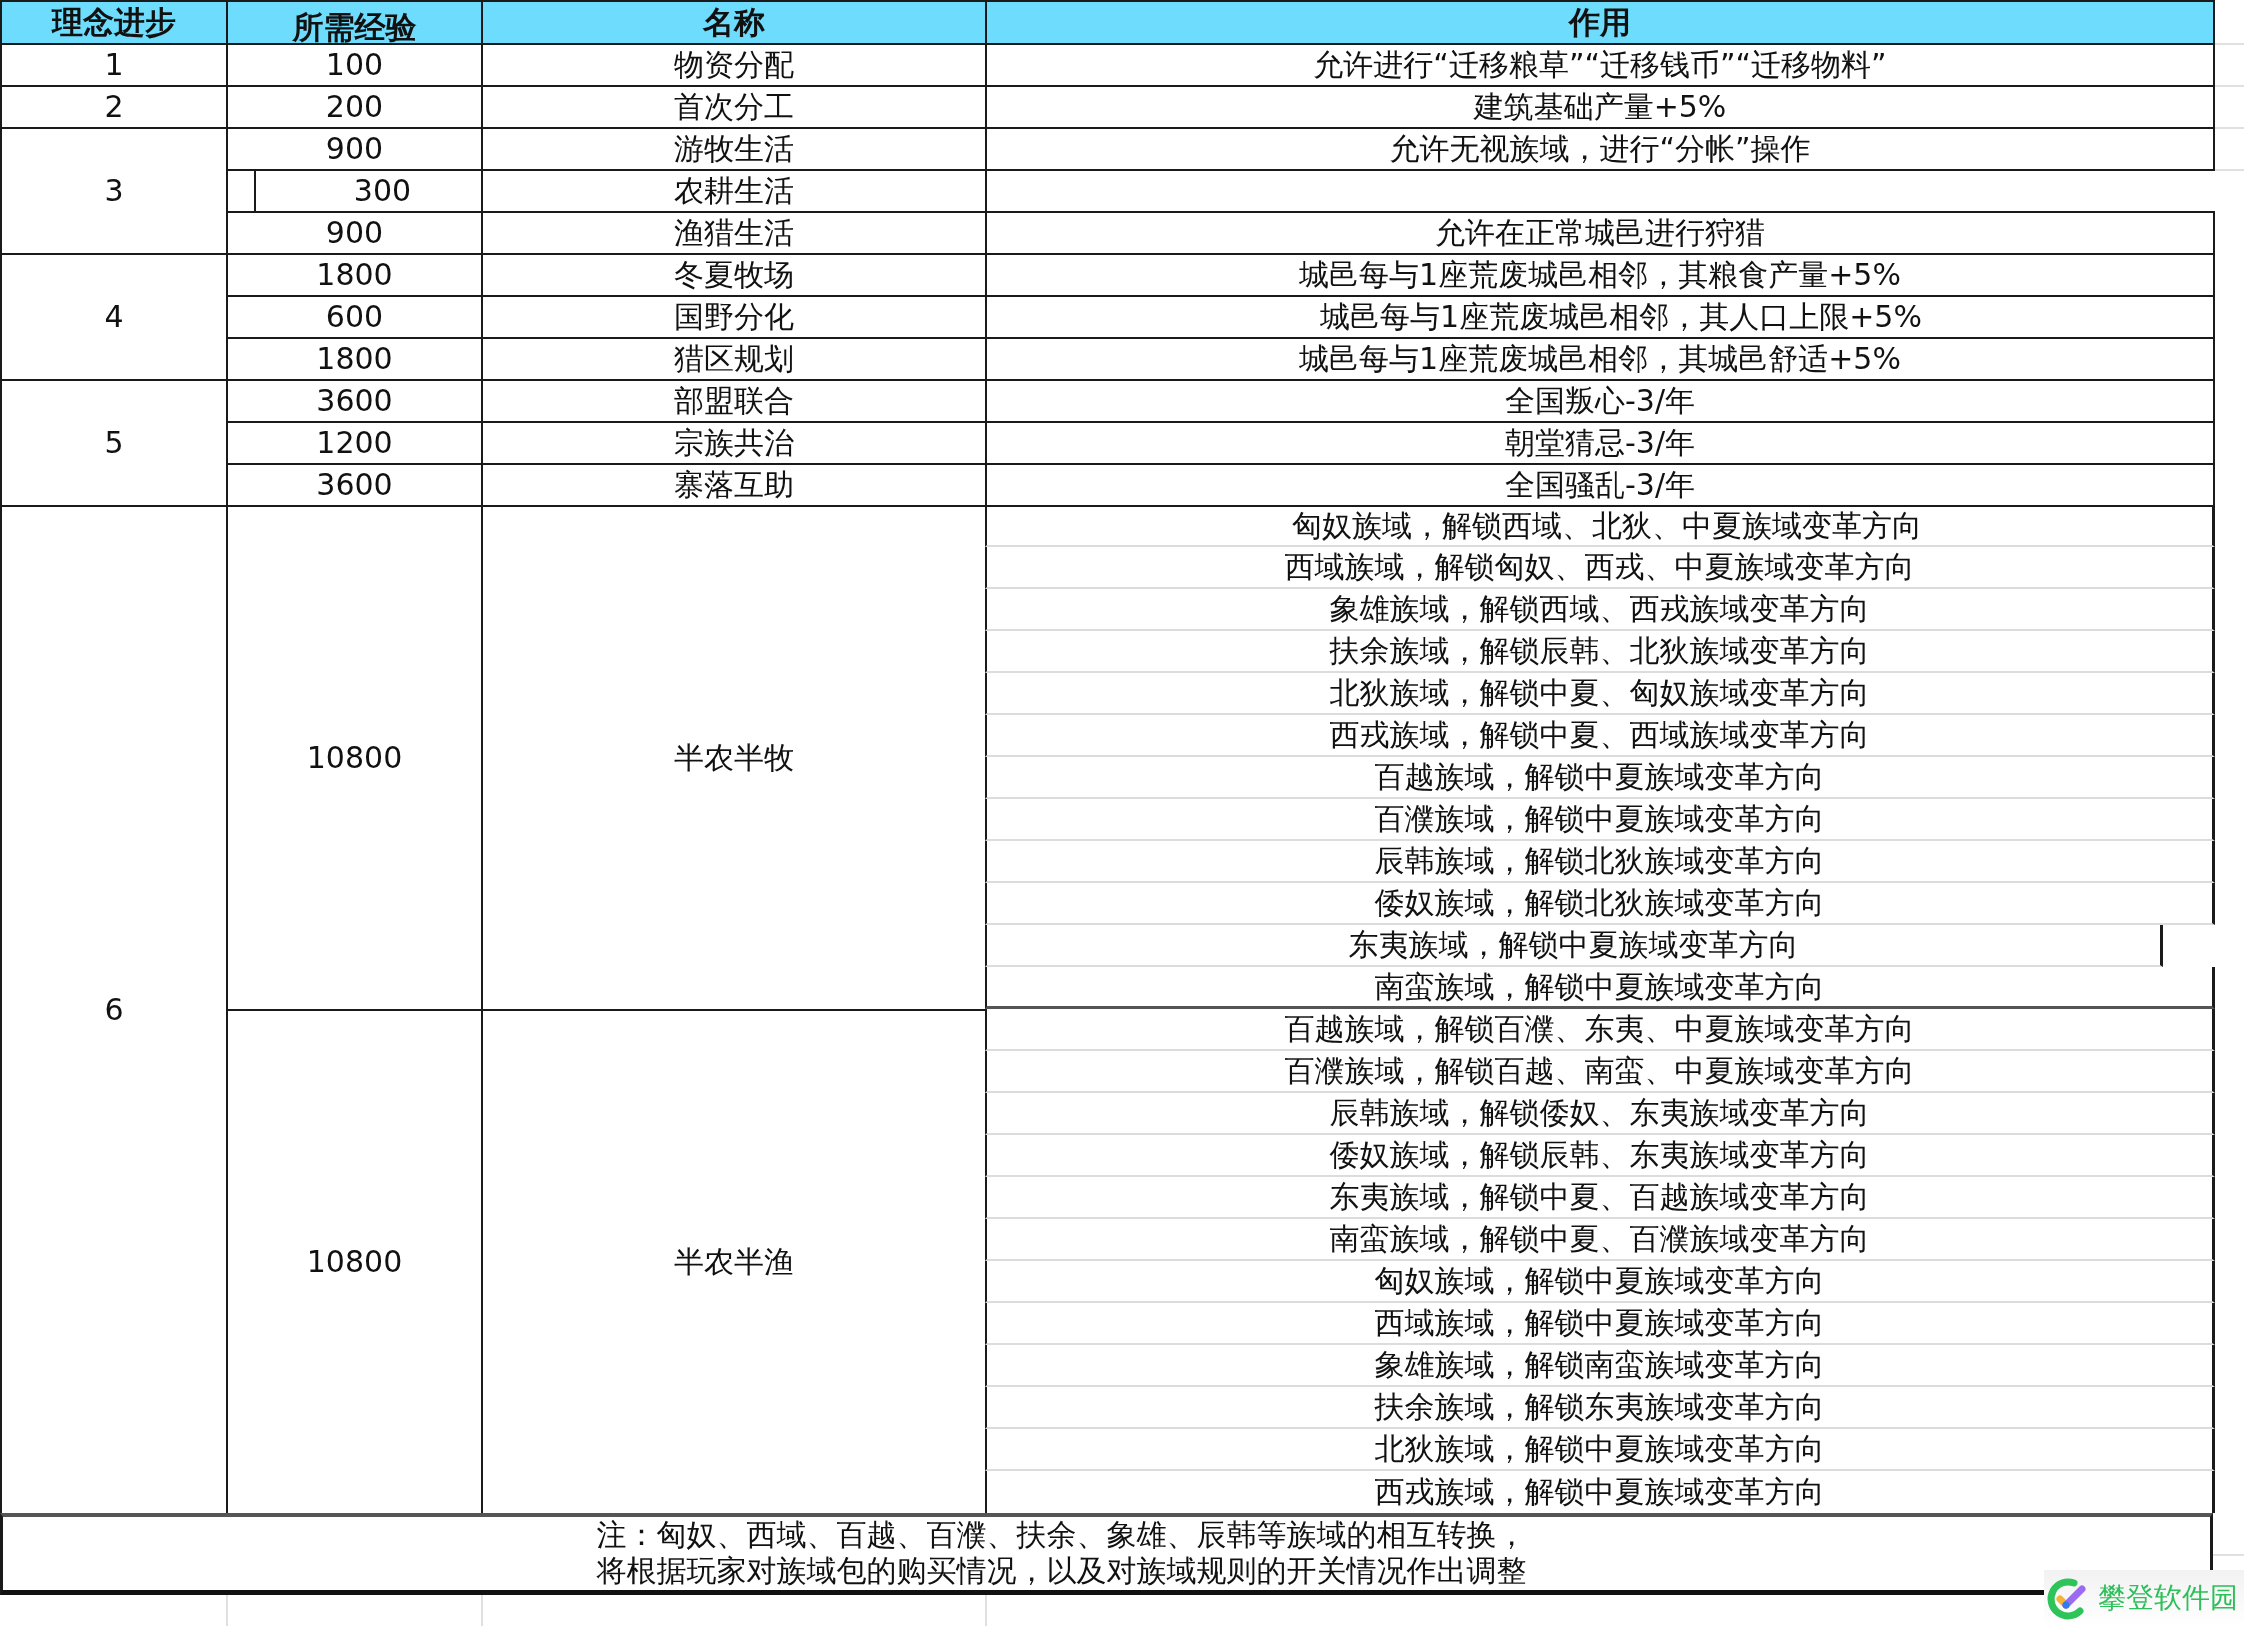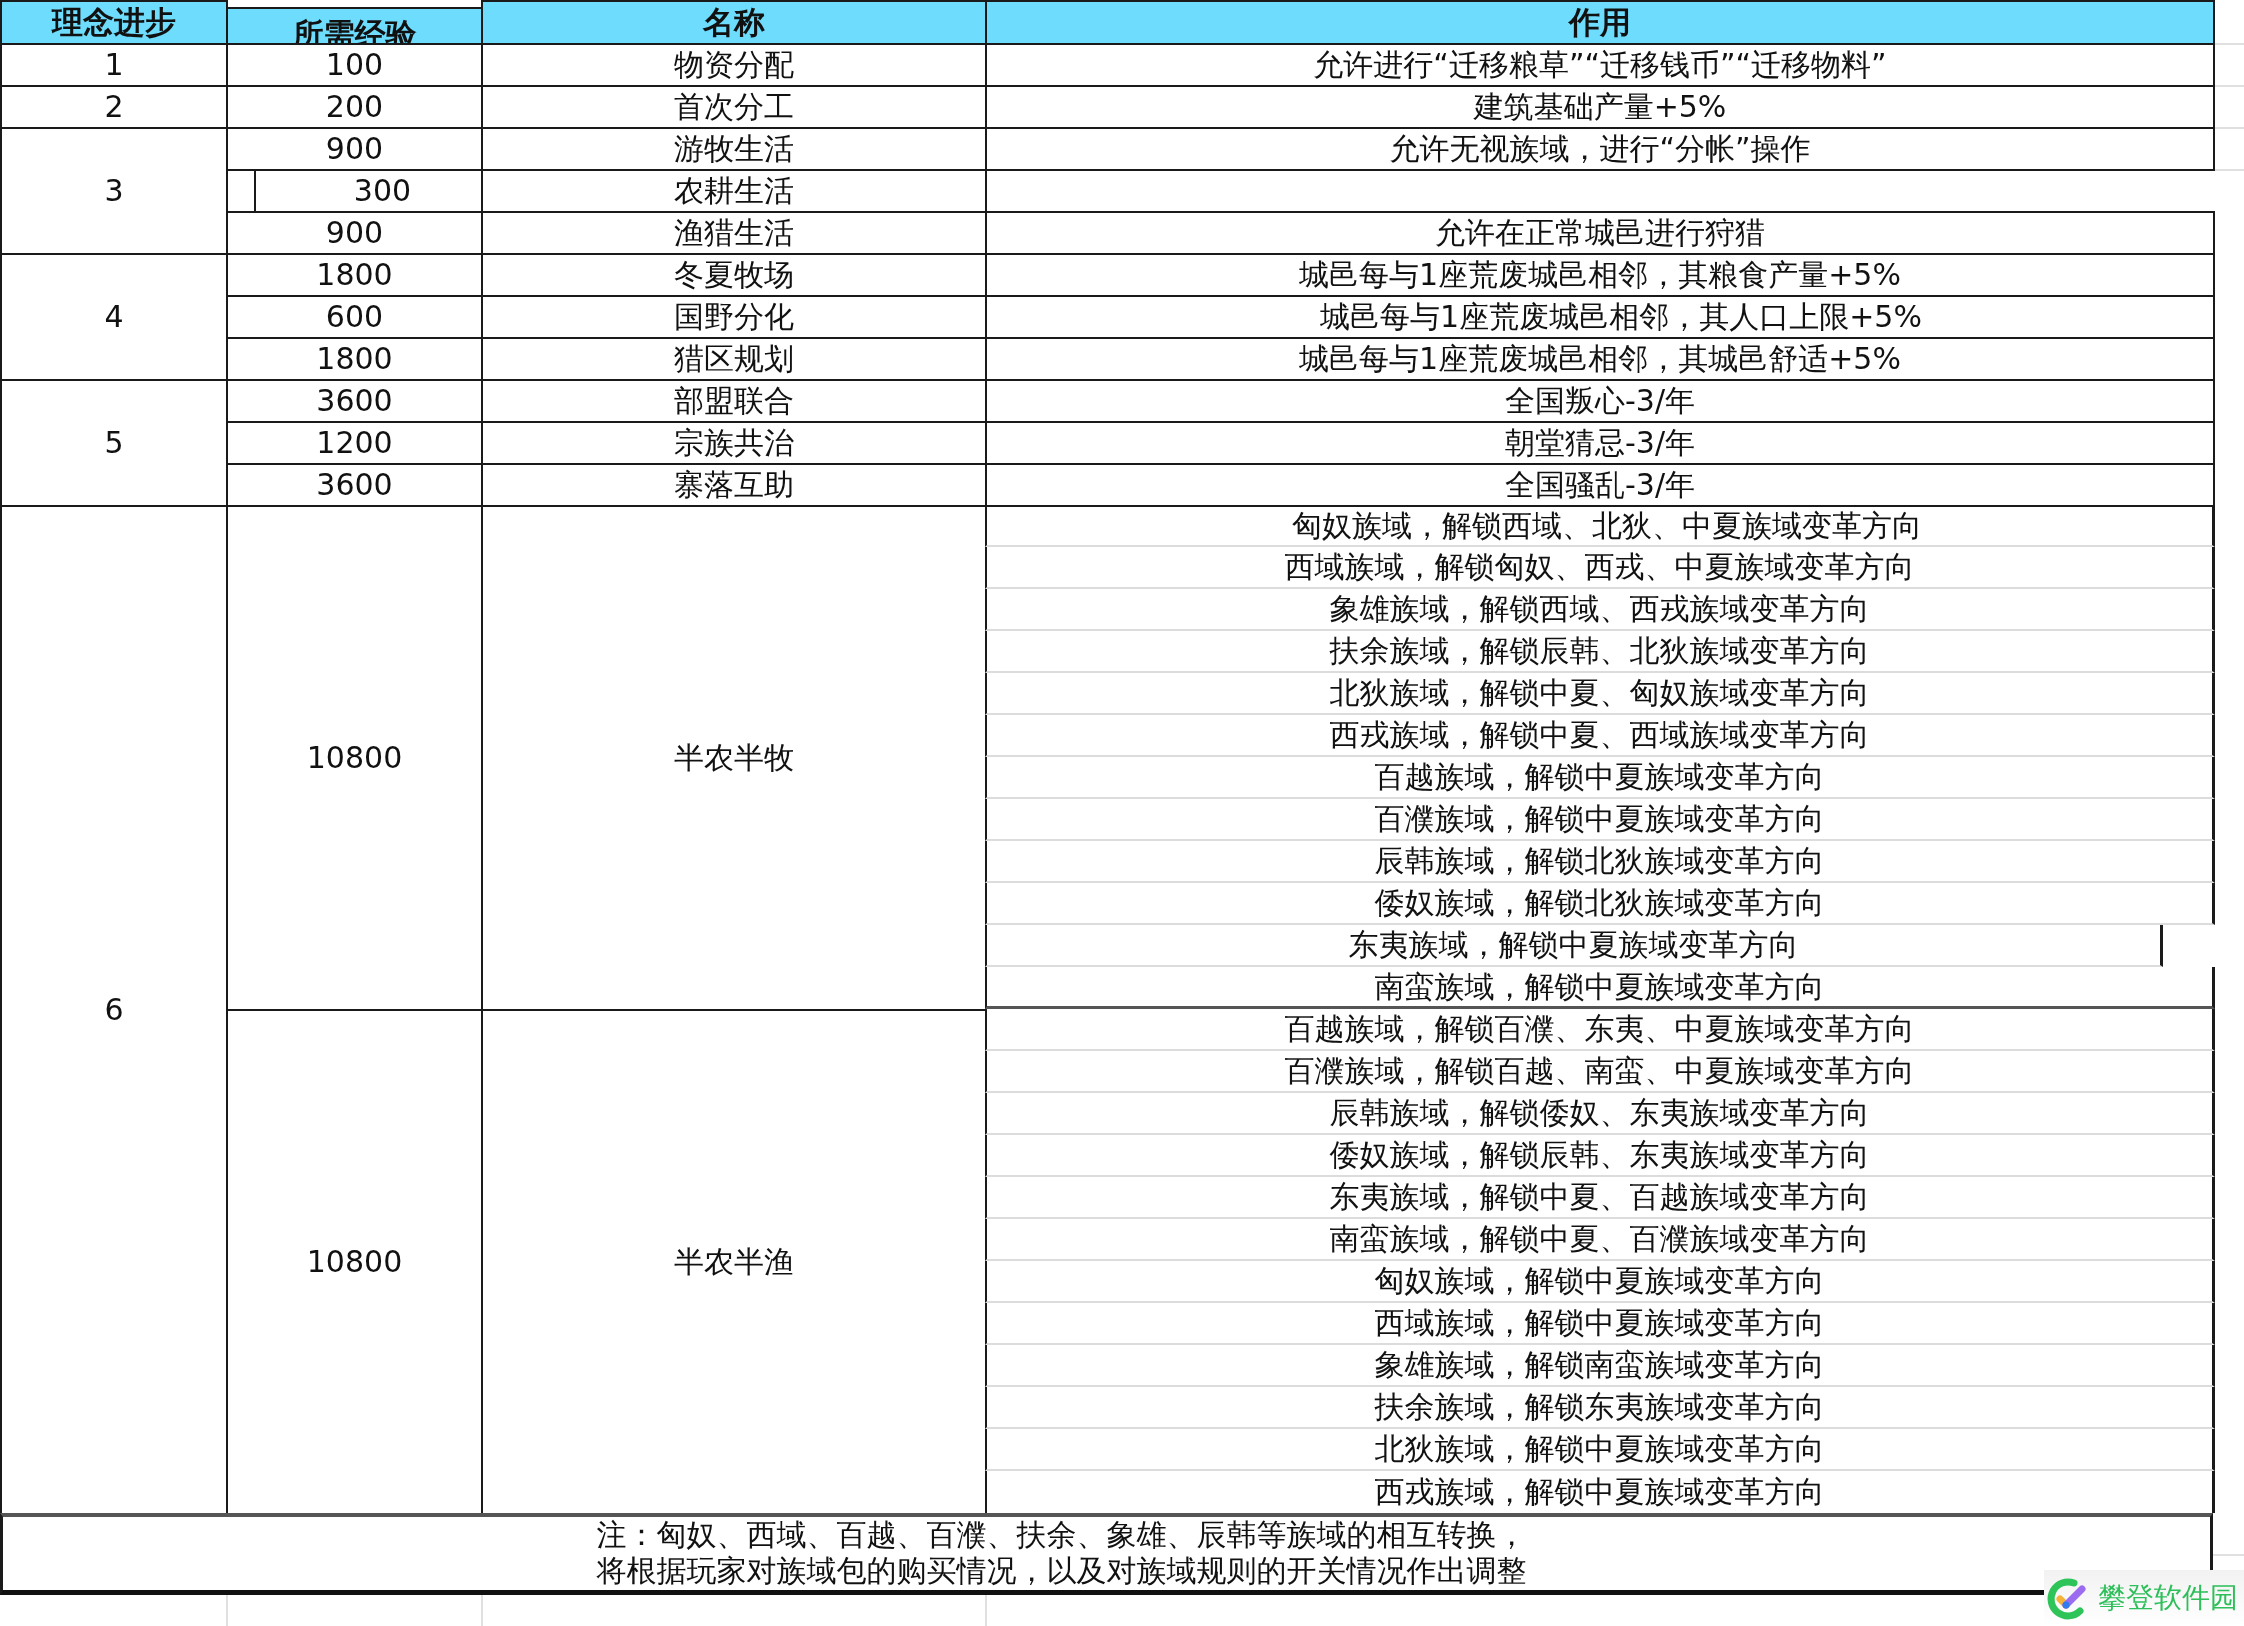--- a/index.html
+++ b/index.html
@@ -30,21 +30,21 @@
   <div class="vline" style="left:481px;top:1594px;height:32px;"></div>
   <div class="vline" style="left:985px;top:1594px;height:32px;"></div>
   <div class="vline" style="left:2213px;top:1594px;height:32px;"></div>
   <div class="hline" style="left:2213px;top:43px;width:31px;"></div>
   <div class="hline" style="left:2213px;top:85px;width:31px;"></div>
   <div class="hline" style="left:2213px;top:127px;width:31px;"></div>
   <div class="hline" style="left:2213px;top:169px;width:31px;"></div>
   <div class="hline" style="left:2213px;top:1554px;width:31px;"></div>
 
   <div class="cell hdr" style="left:0;top:0;width:228px;height:45px;">理念进步</div>
-  <div class="cell hdr" style="left:226px;top:7px;width:257px;height:54px;font-family:Liberation Serif, serif;">所需经验</div>
+  <div class="cell hdr" style="left:226px;top:0;width:257px;height:54px;font-family:Liberation Serif, serif;">所需经验</div>
   <div class="cell hdr" style="left:481px;top:0;width:506px;height:45px;">名称</div>
   <div class="cell hdr" style="left:985px;top:0;width:1230px;height:45px;">作用</div>
 
   <div class="cell b" style="left:0;top:43px;width:228px;height:44px;">1</div>
   <div class="cell b" style="left:0;top:85px;width:228px;height:44px;">2</div>
   <div class="cell b" style="left:0;top:127px;width:228px;height:128px;">3</div>
   <div class="cell b" style="left:0;top:253px;width:228px;height:128px;">4</div>
   <div class="cell b" style="left:0;top:379px;width:228px;height:128px;">5</div>
   <div class="cell b" style="left:0;top:505px;width:228px;height:1010px;">6</div>
 

